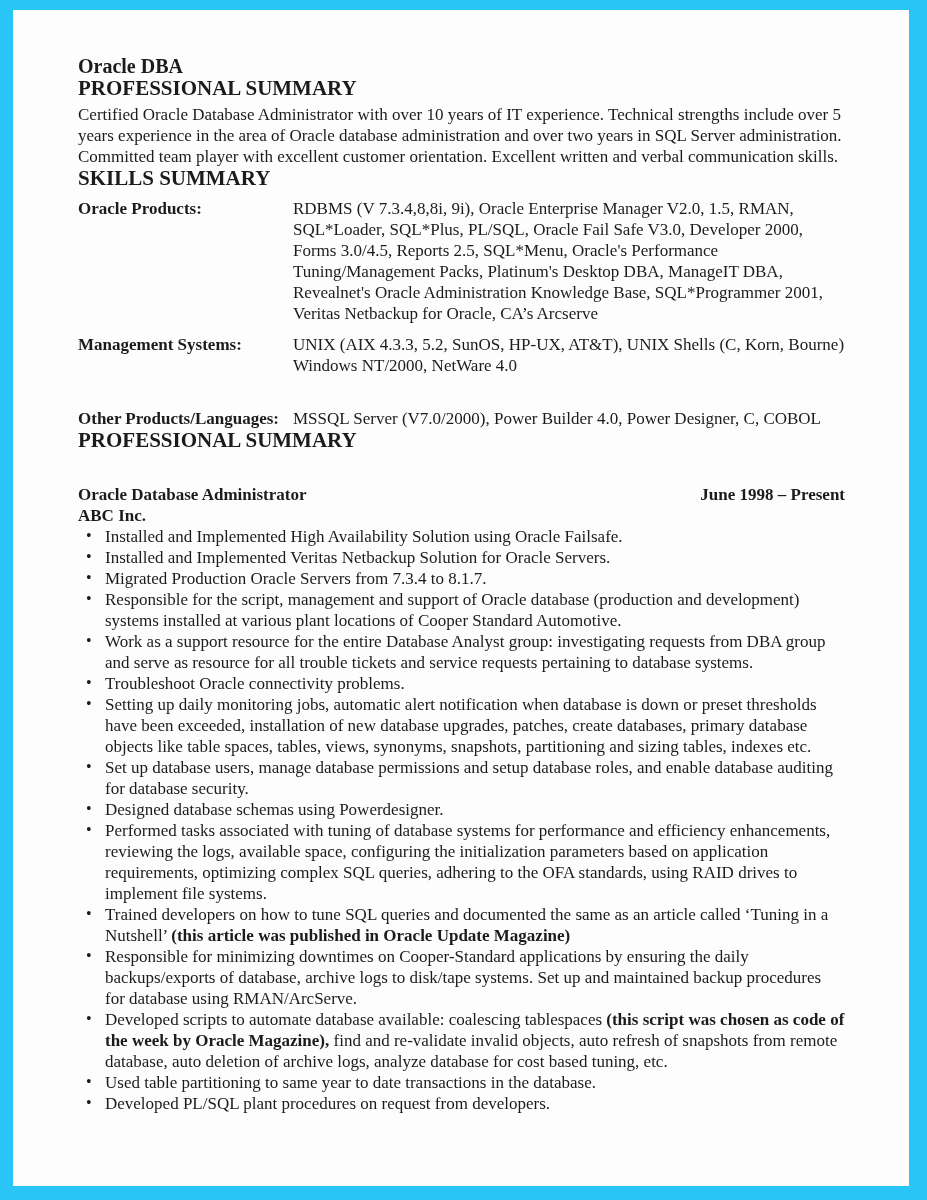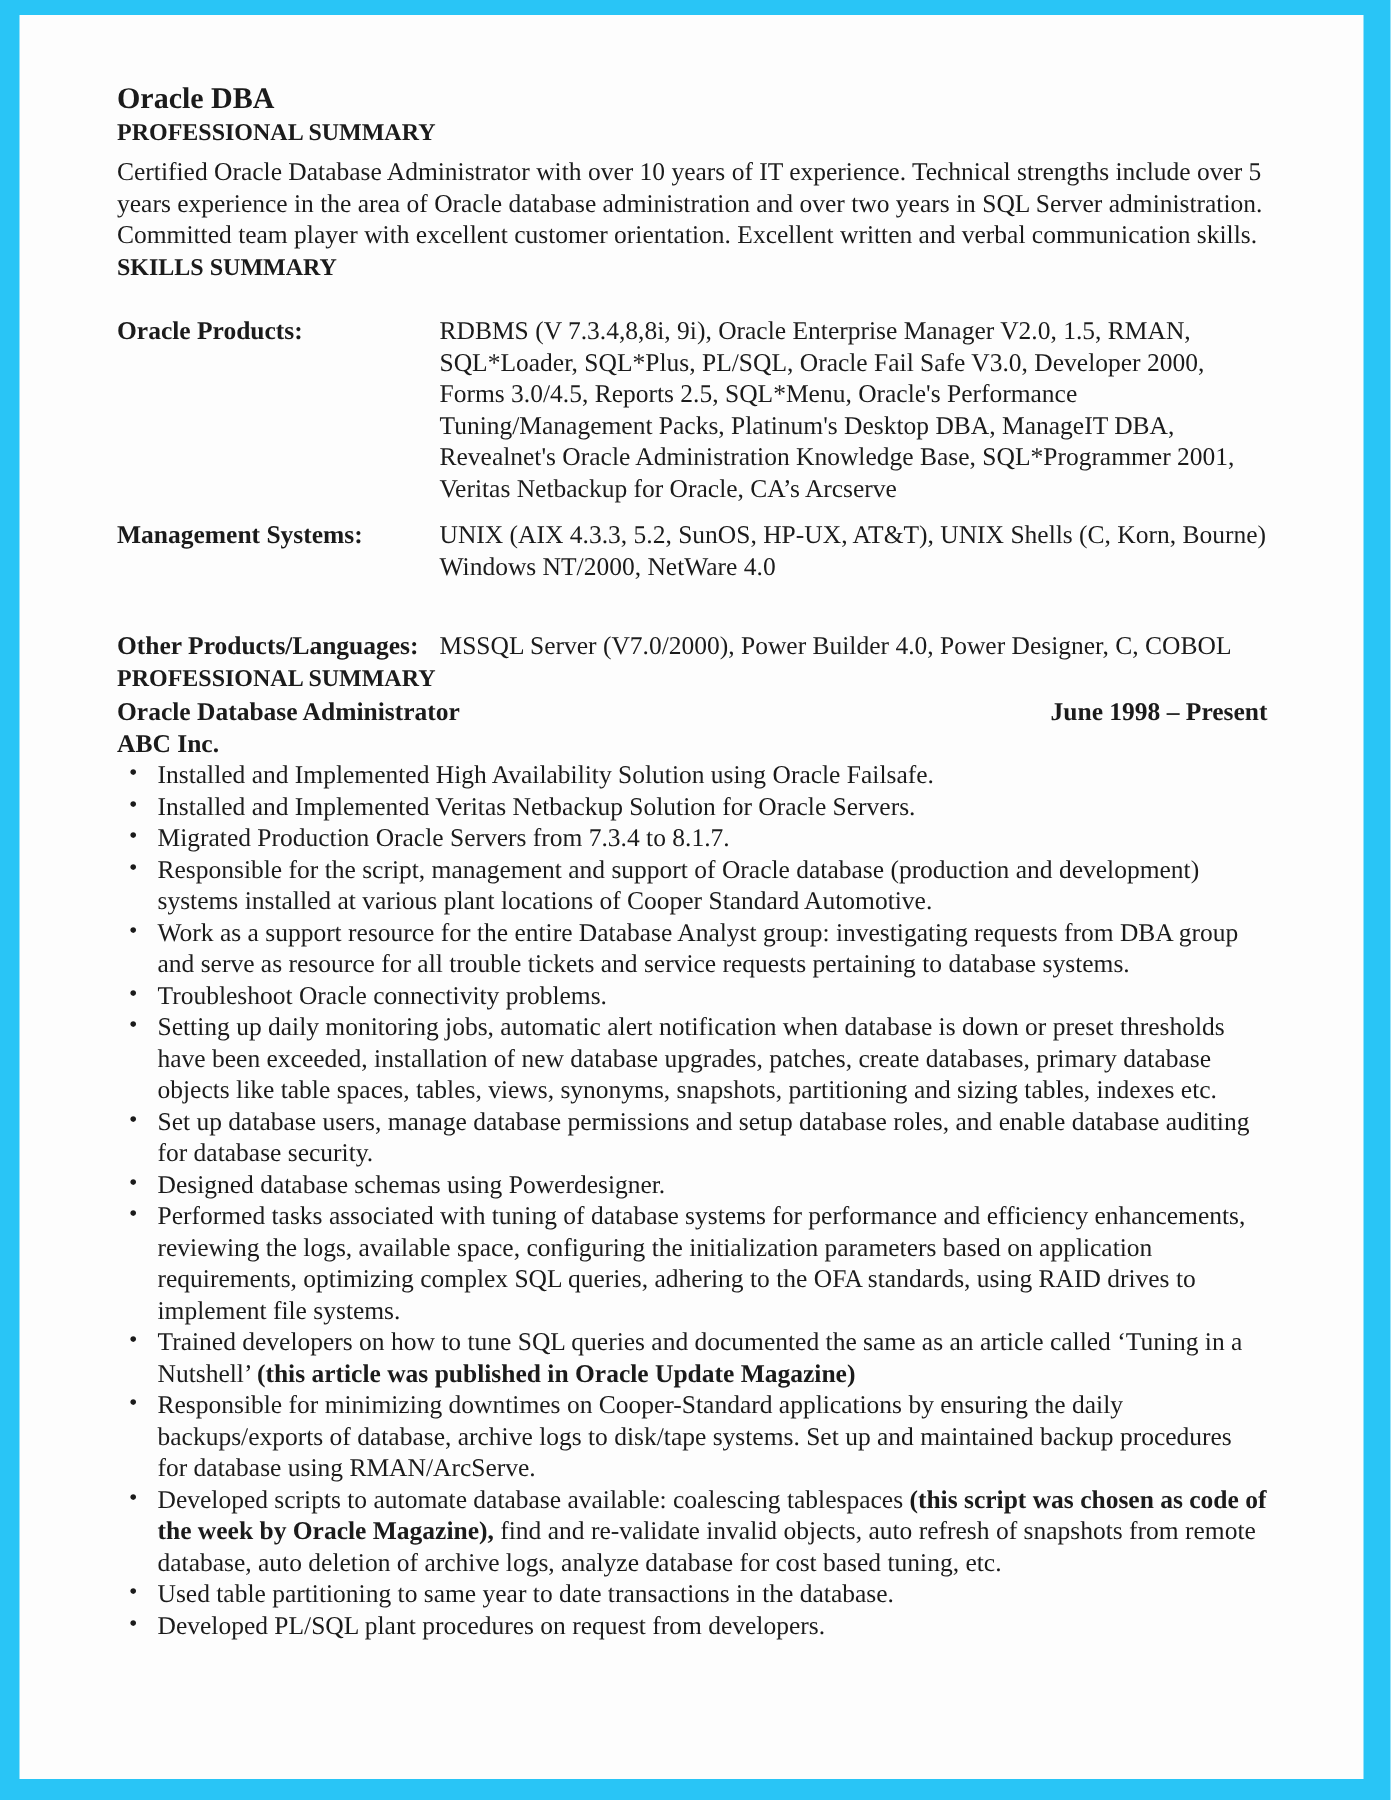--- a/index.html
+++ b/index.html
@@ -22,43 +22,43 @@
   .inner {
     padding: 45px 64px 0 65px;
     color: #1b1b1b;
   }
   h1.doc-title {
     margin: 0;
     font-size: 20px; line-height: 22px; font-weight: bold;
   }
   h2.section-heading {
     margin: 0;
-    font-size: 16px; line-height: 23px; font-weight: bold;
+    font-size: 21px; line-height: 23px; font-weight: bold;
   }
   .mt-first { margin-top: 26px; }
   .mt-skills { margin-top: 14px; }
   .mt-exp { margin-top: 20px; }
   p.summary-text {
     margin: 4px 0 0 0;
     font-size: 17px; line-height: 21px;
   }
-  .skills-rows { margin-top: 20px; }
+  .skills-rows { margin-top: 8px; }
   .skill-row { display: flex; align-items: flex-start; }
   .skill-row + .skill-row { margin-top: 10px; }
   .skill-row:last-child { margin-top: 32px; }
   .skill-label {
     flex: 0 0 215px;
     font-size: 17px; line-height: 21px; font-weight: bold;
   }
   .skill-value {
     flex: 1 1 auto;
     font-size: 17px; line-height: 21px;
   }
   .job-header {
-    margin-top: 0;
+    margin-top: 32px;
     display: flex; justify-content: space-between; align-items: baseline;
     font-size: 17px; line-height: 21px; font-weight: bold;
   }
   .company-name {
     font-size: 17px; line-height: 21px; font-weight: bold;
   }
   ul.bullet-list {
     list-style: none;
     margin: 0; padding: 0;
   }

